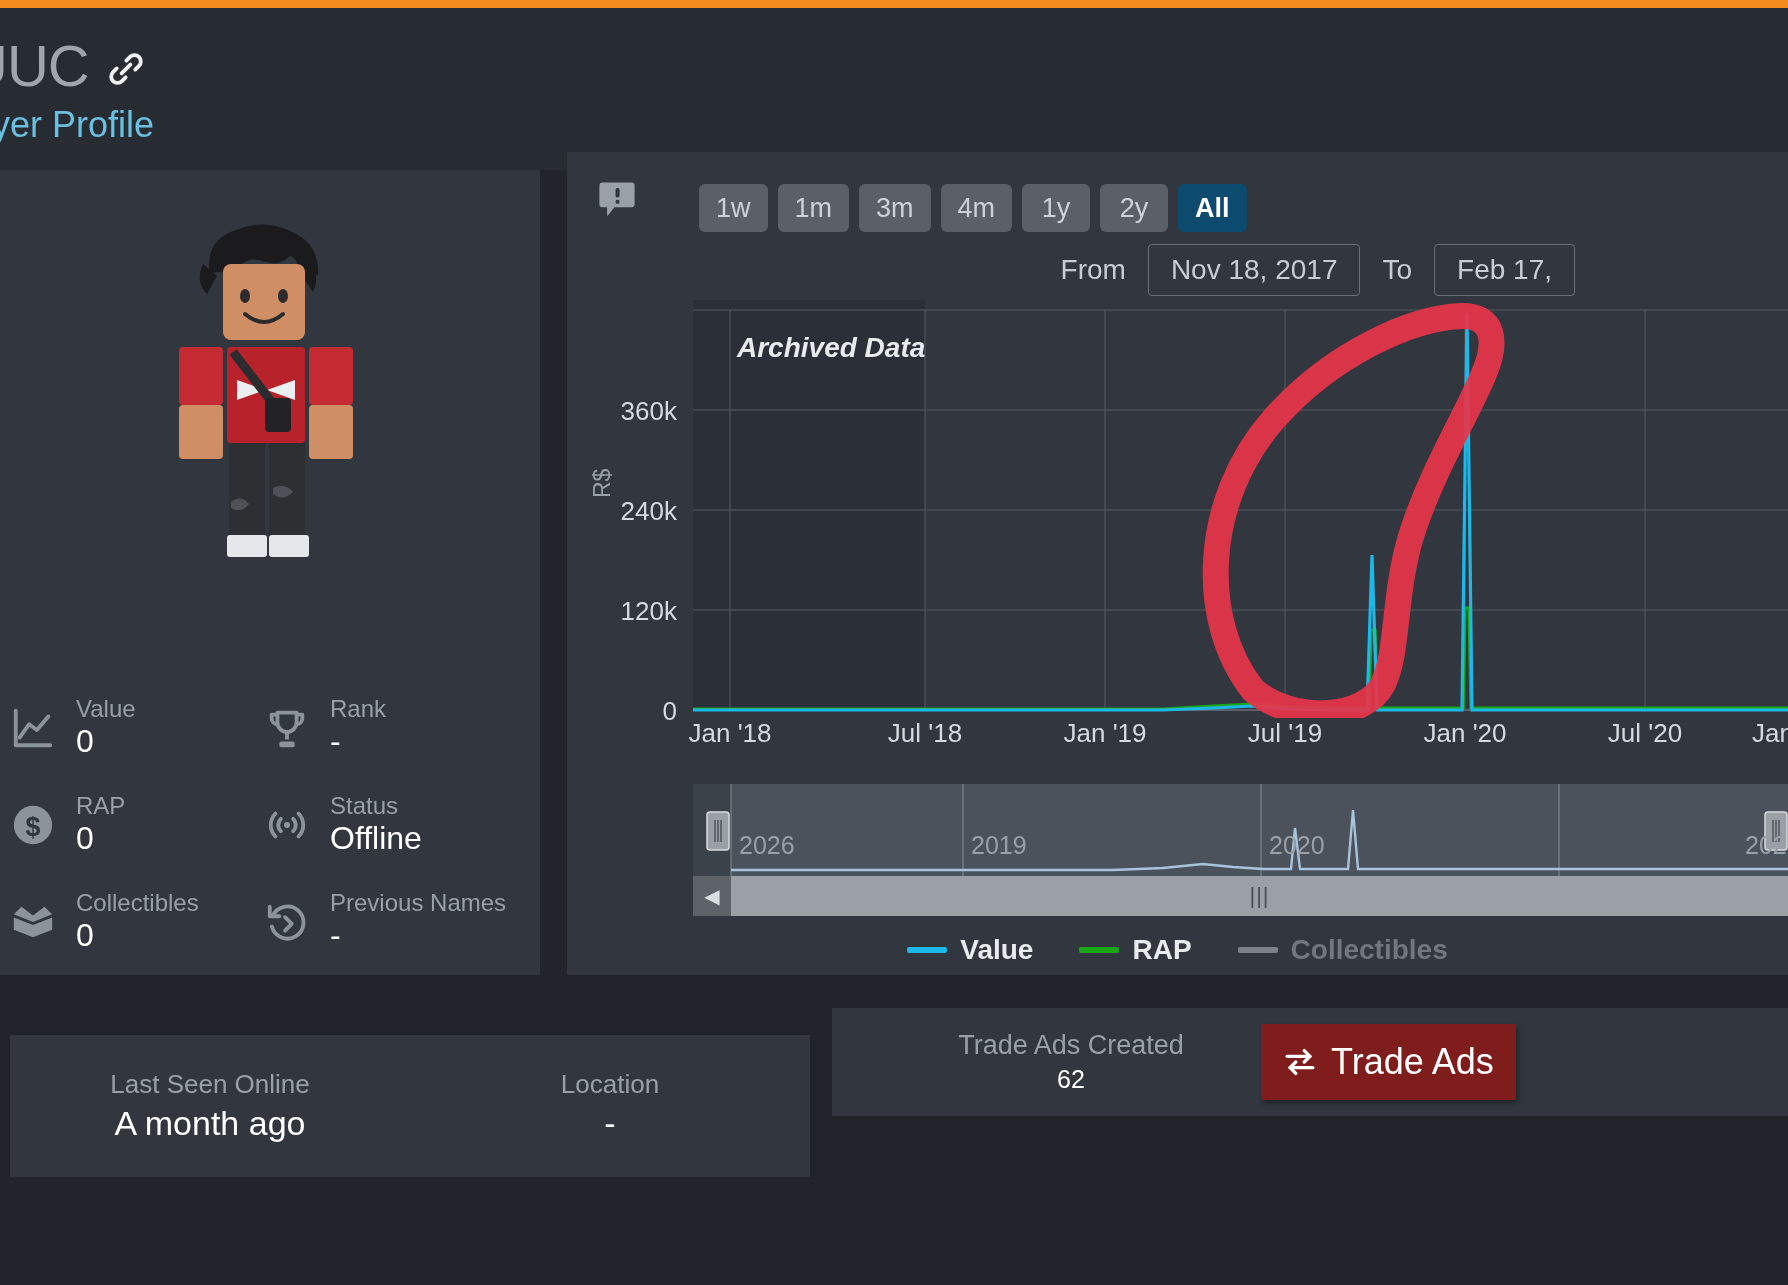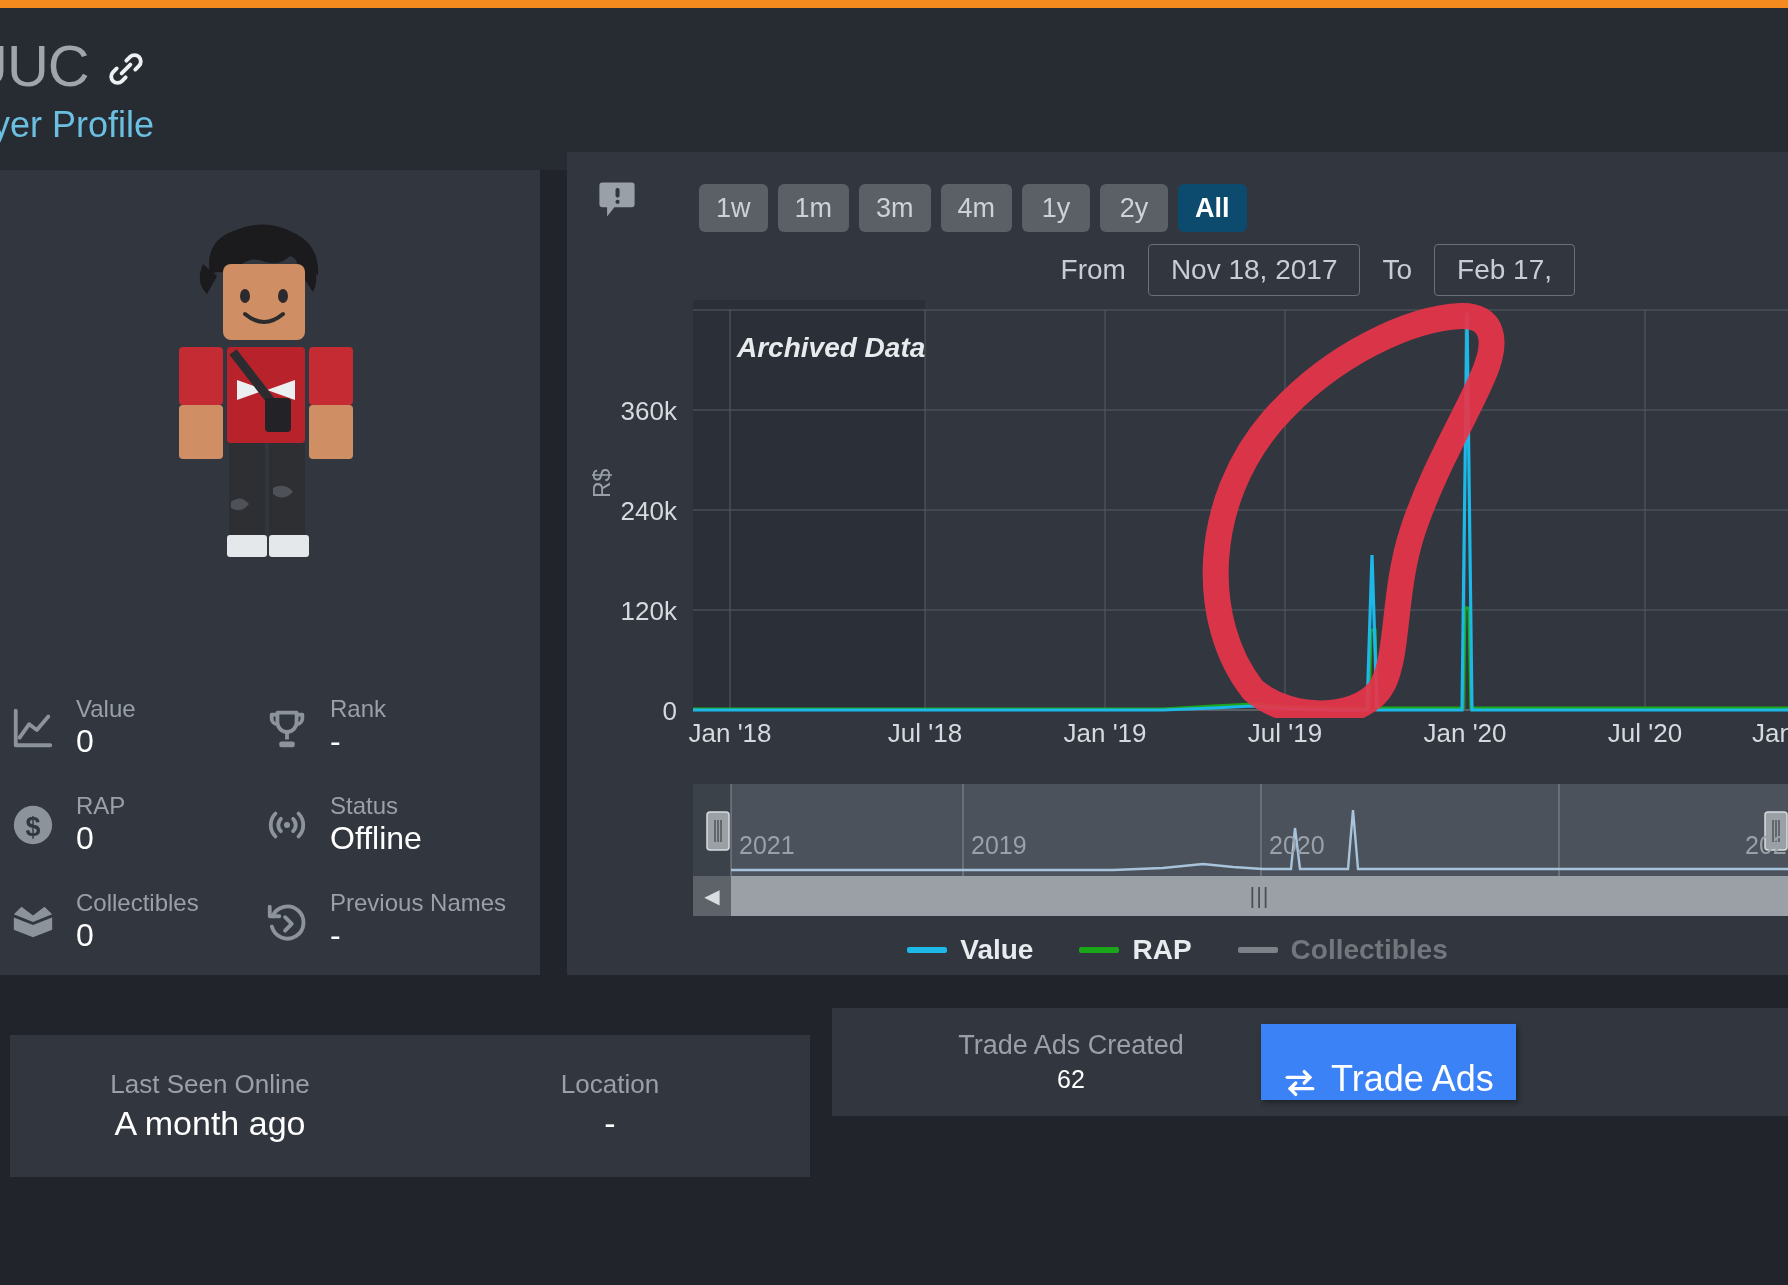--- a/index.html
+++ b/index.html
@@ -149,22 +149,22 @@
   .bl-value { font-size: 34px; color: #ffffff; margin-top: 4px; white-space: nowrap; }
 
   .bottom-right {
     position: absolute; left: 832px; top: 1008px; width: 956px; height: 108px;
     background: #31363f; display: flex; align-items: center; padding-left: 79px; gap: 30px;
   }
   .br-stat { display: flex; flex-direction: column; align-items: center; width: 320px; }
   .br-label { font-size: 27px; color: #9aa0a8; white-space: nowrap; }
   .br-value { font-size: 25px; color: #ffffff; margin-top: 4px; }
   .blue-btn {
-    height: 76px; background: #3b82f6; color: #ffffff; font-size: 36px;
-    display: flex; align-items: flex-end; gap: 14px; padding: 0 22px;
+    height: 76px; background: #7f1d1d; color: #ffffff; font-size: 36px;
+    display: flex; align-items: center; gap: 14px; padding: 0 22px;
     cursor: pointer; white-space: nowrap; box-shadow: 2px 3px 5px rgba(0,0,0,.35);
   }
   .blue-btn svg { display:block; flex: 0 0 auto; }
 </style>
 </head>
 <body>
 
 <div class="page">
 
   <div class="topbar"></div>
@@ -415,21 +415,21 @@
             <line x1="28" y1="36" x2="28" y2="58"></line>
         </g>
         <rect x="1072" y="28" width="22" height="38" rx="3" fill="#9aa0a6" stroke="#d7dbdf" stroke-width="1.5"></rect>
         <g stroke="#4a4f55" stroke-width="1.4">
           <line x1="1080" y1="36" x2="1080" y2="58"></line>
             <line x1="1083" y1="36" x2="1083" y2="58"></line>
             <line x1="1086" y1="36" x2="1086" y2="58"></line>
         </g>
       </svg>
       <div class="nav-years">
-        <span class="nav-year" style="left:46px">2021</span>
+        <span class="nav-year" style="left:46px">2026</span>
         <span class="nav-year" style="left:278px">2019</span>
         <span class="nav-year" style="left:576px">2020</span>
         <span class="nav-year" style="left:1052px">202</span>
       </div>
     </div>
 
     <div class="scrollbar">
       <div class="sb-arrow">◀</div>
       <div class="sb-track">
         <span class="sb-grip">|||</span>

